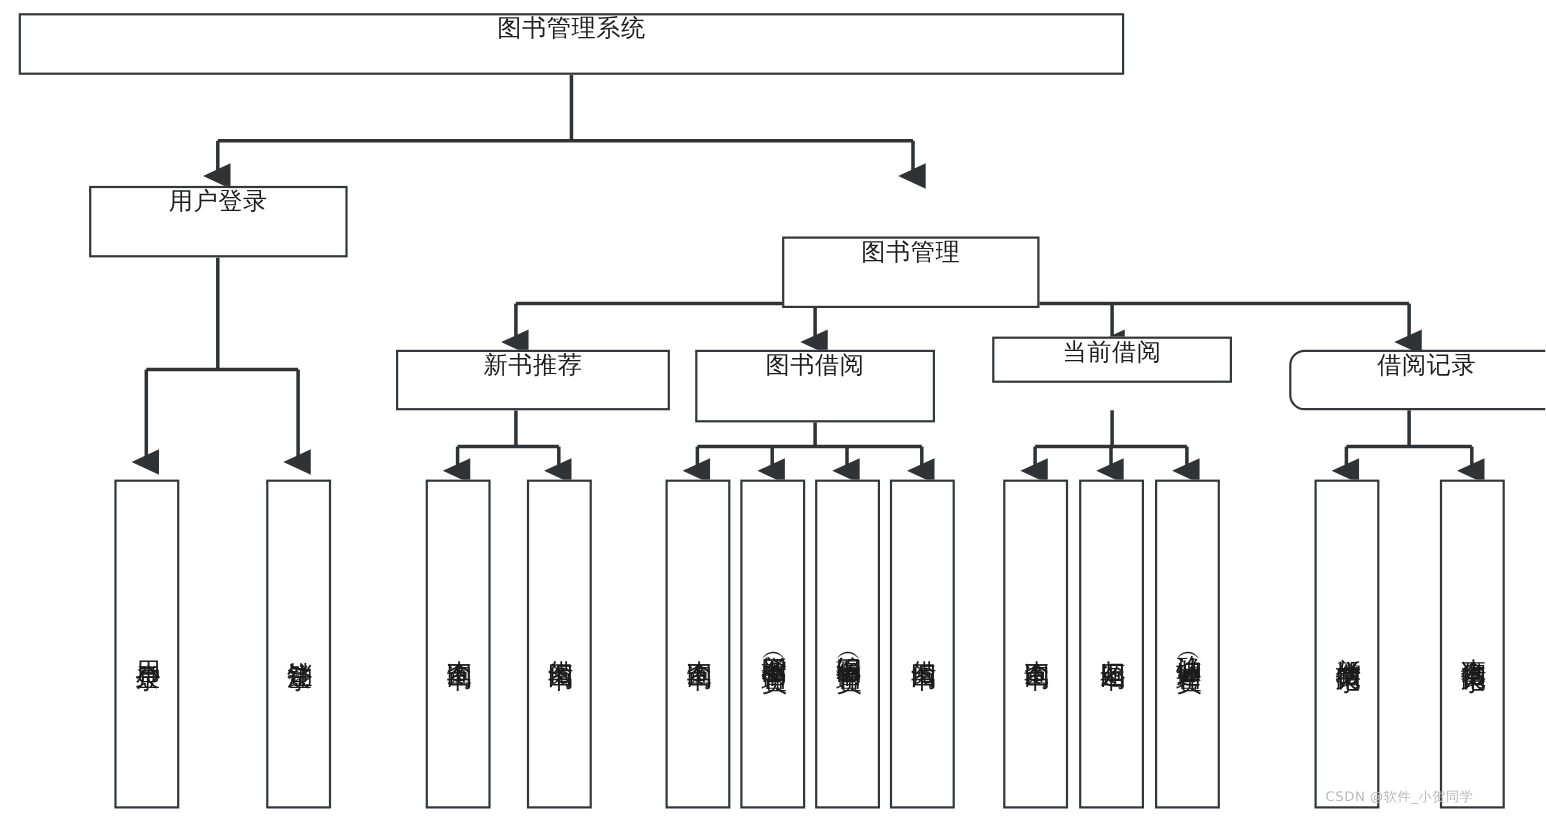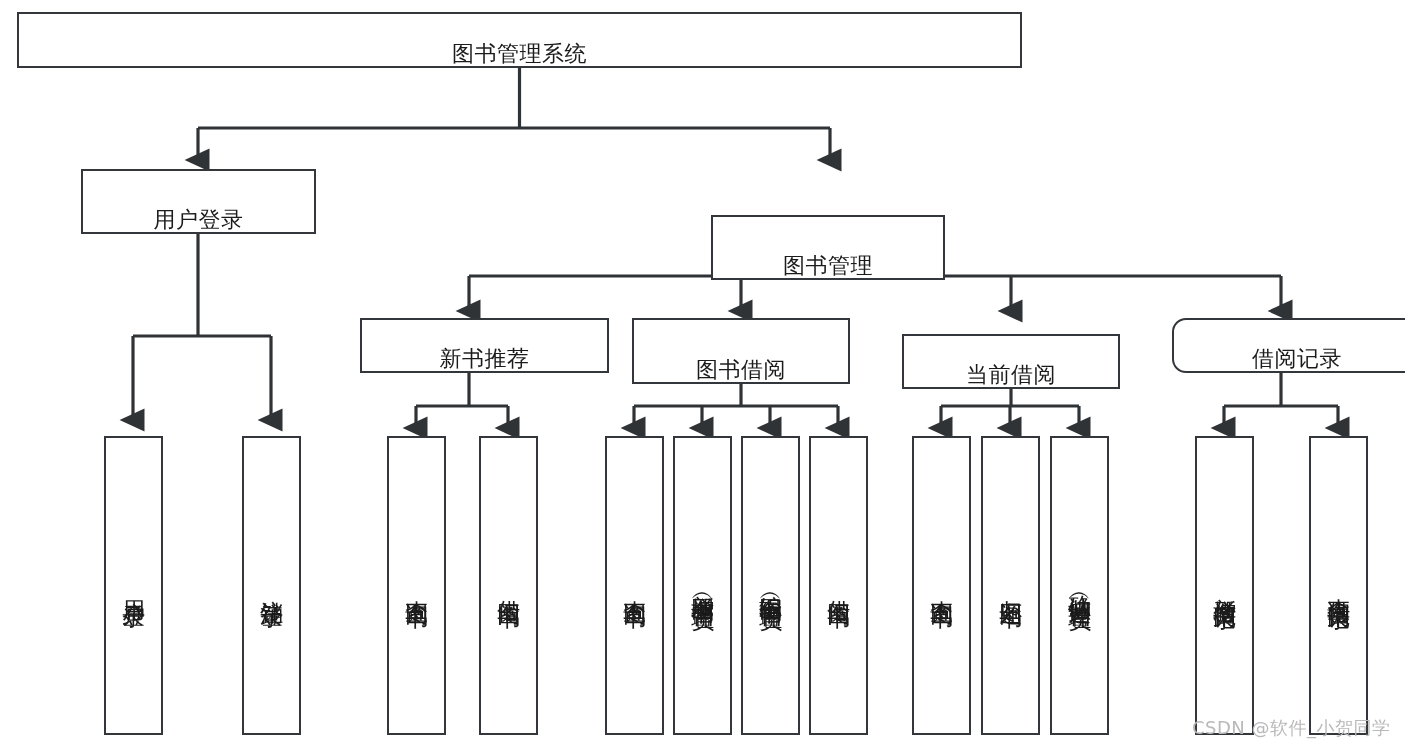--- a/index.html
+++ b/index.html
@@ -25,21 +25,21 @@
     width: 1405px;
     height: 747px;
     pointer-events: none;
   }
   .node {
     position: absolute;
     box-sizing: border-box;
     background: #ffffff;
     border: 2px solid #33373b;
     display: flex;
-    align-items: flex-end;
+    align-items: flex-start;
     justify-content: center;
     overflow: hidden;
   }
   .node .label {
     font-size: 22px;
     line-height: 1.15;
     color: #1b1b1b;
     letter-spacing: 0.5px;
     text-align: center;
     white-space: nowrap;
@@ -51,25 +51,26 @@
   .node.leaf .label {
     writing-mode: vertical-rl;
     text-orientation: upright;
     font-size: 23px;
     line-height: 1.28;
     letter-spacing: 2px;
     white-space: nowrap;
   }
   .watermark {
     position: absolute;
-    font-size: 18px;
+    font-size: 12px;
     color: #b9b9b9;
     letter-spacing: 0.5px;
     white-space: nowrap;
     user-select: none;
+    margin-left: 13px;
   }
 </style>
 </head>
 <body>
 
 <div id="diagram-root">
 
   <svg class="connectors" viewBox="0 0 1405 747" xmlns="http://www.w3.org/2000/svg">
     <defs>
       <marker id="arrowhead" markerWidth="9" markerHeight="9" refX="4.2" refY="4.2" orient="auto" markerUnits="strokeWidth">
@@ -133,21 +134,21 @@
   <div class="node" style="left:711px; top:169px; width:234px; height:65px;margin-top:46px;">
     <span class="label">图书管理</span>
   </div>
 
   <div class="node" style="left:360px; top:318px; width:249px; height:55px;">
     <span class="label">新书推荐</span>
   </div>
   <div class="node" style="left:632px; top:318px; width:218px; height:66px;">
     <span class="label">图书借阅</span>
   </div>
-  <div class="node" style="left:902px; top:334px; width:218px; height:55px;">
+  <div class="node" style="left:902px; top:306px; width:218px; height:42px;">
     <span class="label">当前借阅</span>
   </div>
   <div class="node" style="left:1172px; top:318px; width:250px; height:55px;border-radius:14px;">
     <span class="label">借阅记录</span>
   </div>
 
   <div class="node leaf" style="left:104px; top:436px; width:59px; height:299px;">
     <span class="label">用户登录</span>
   </div>
   <div class="node leaf" style="left:242px; top:436px; width:59px; height:299px;">

